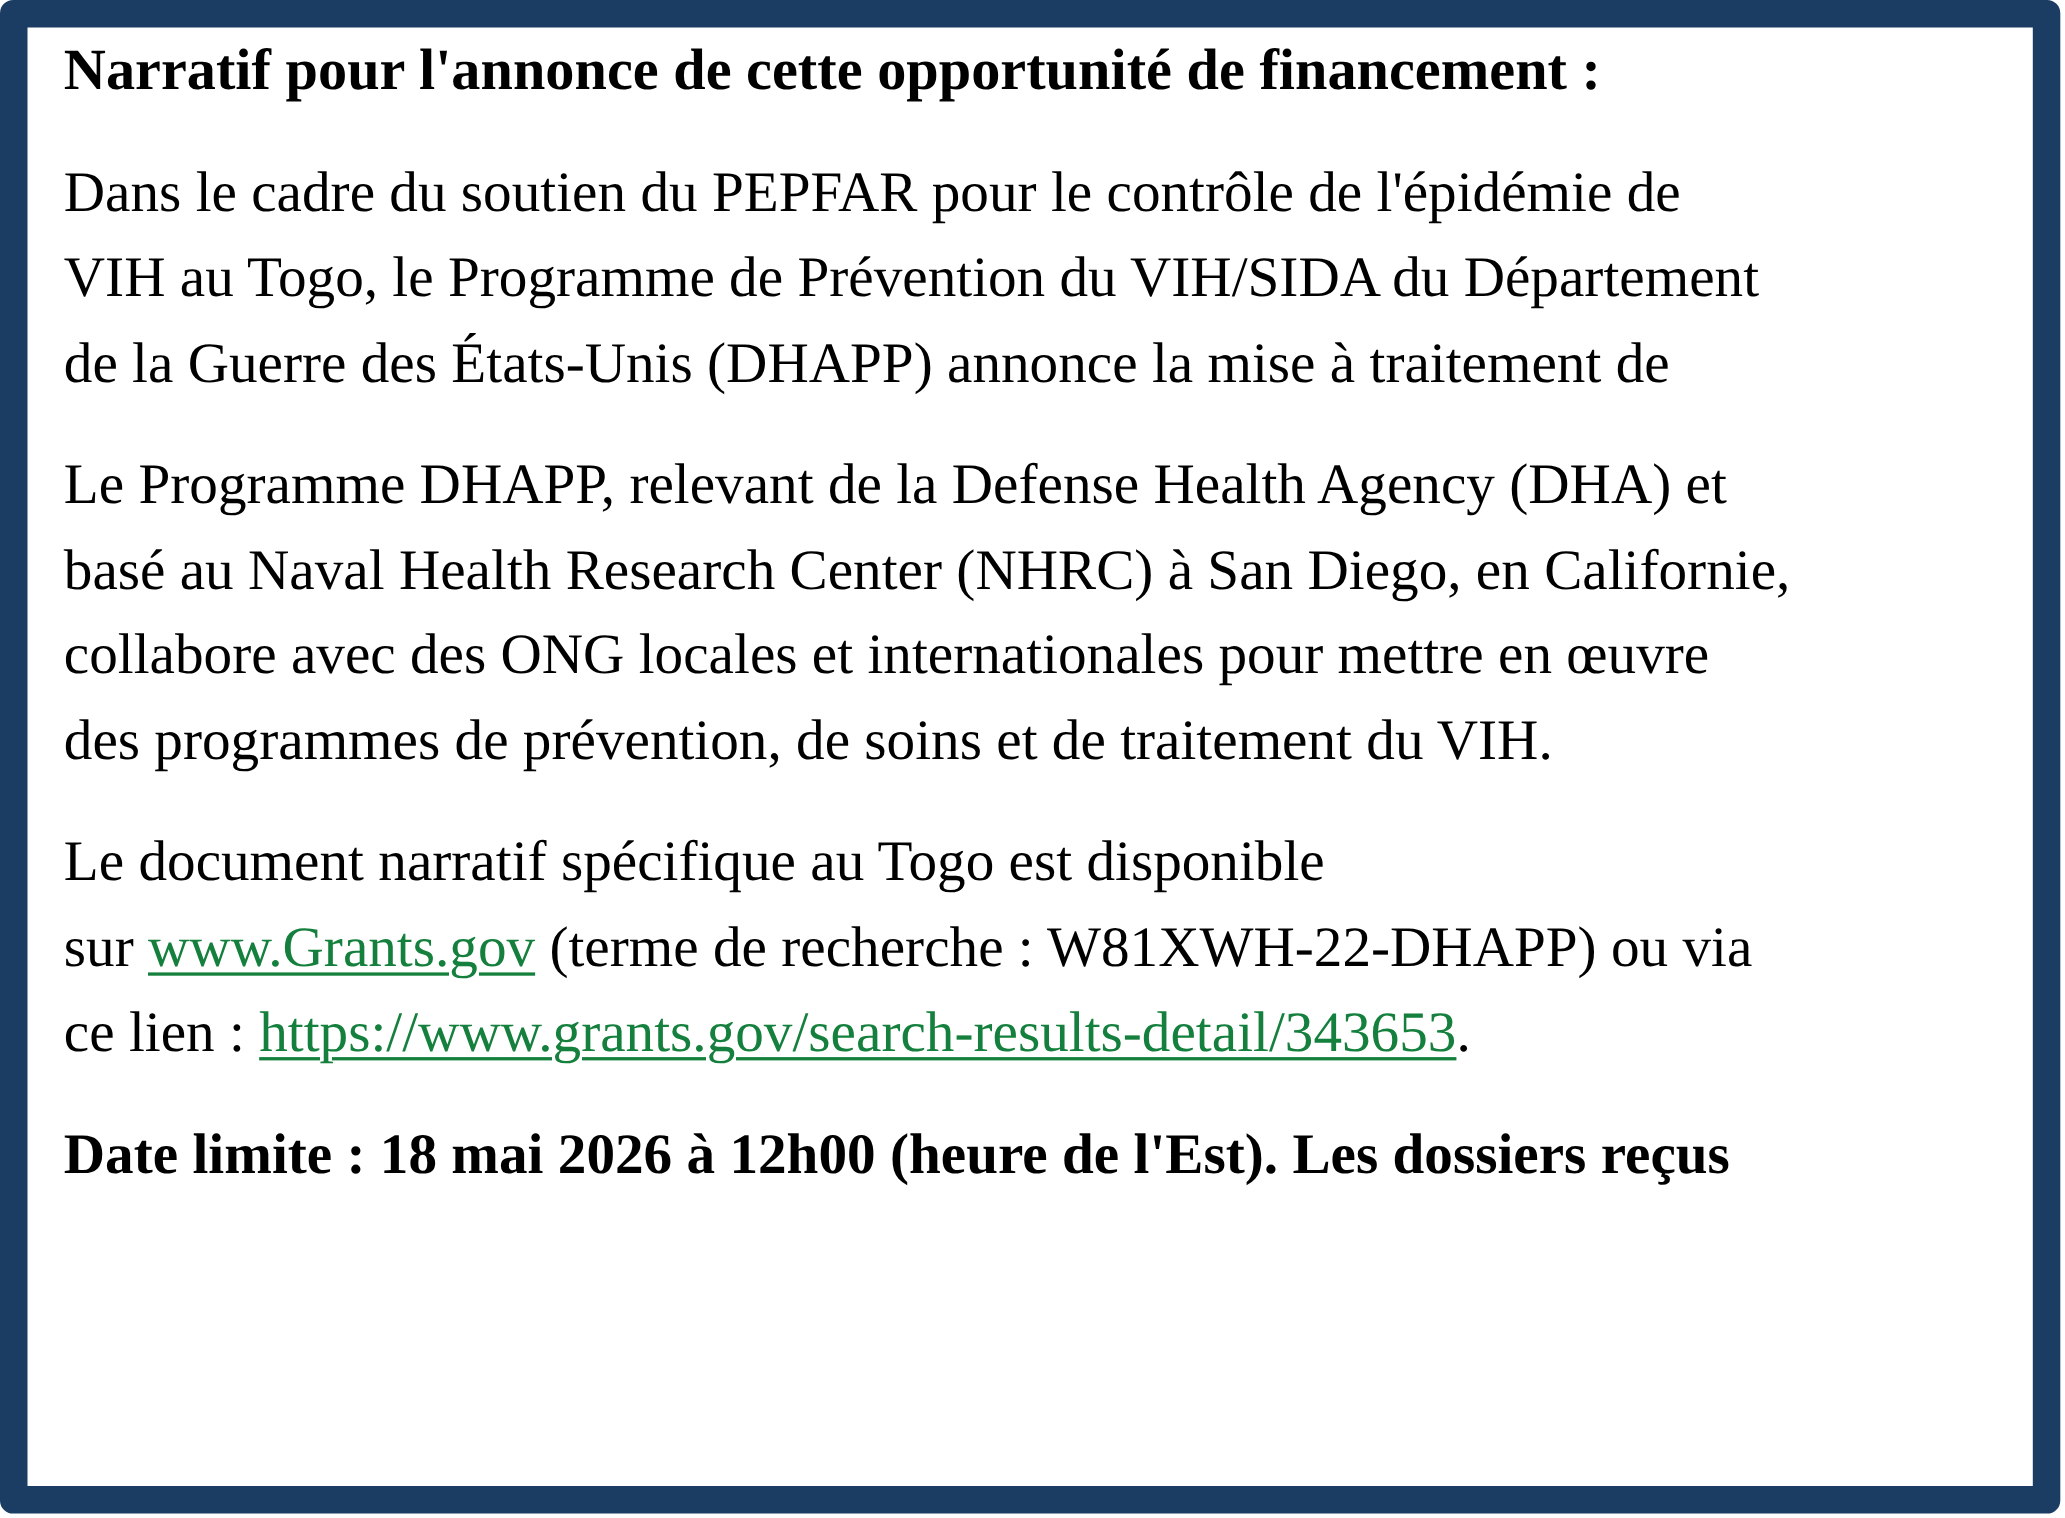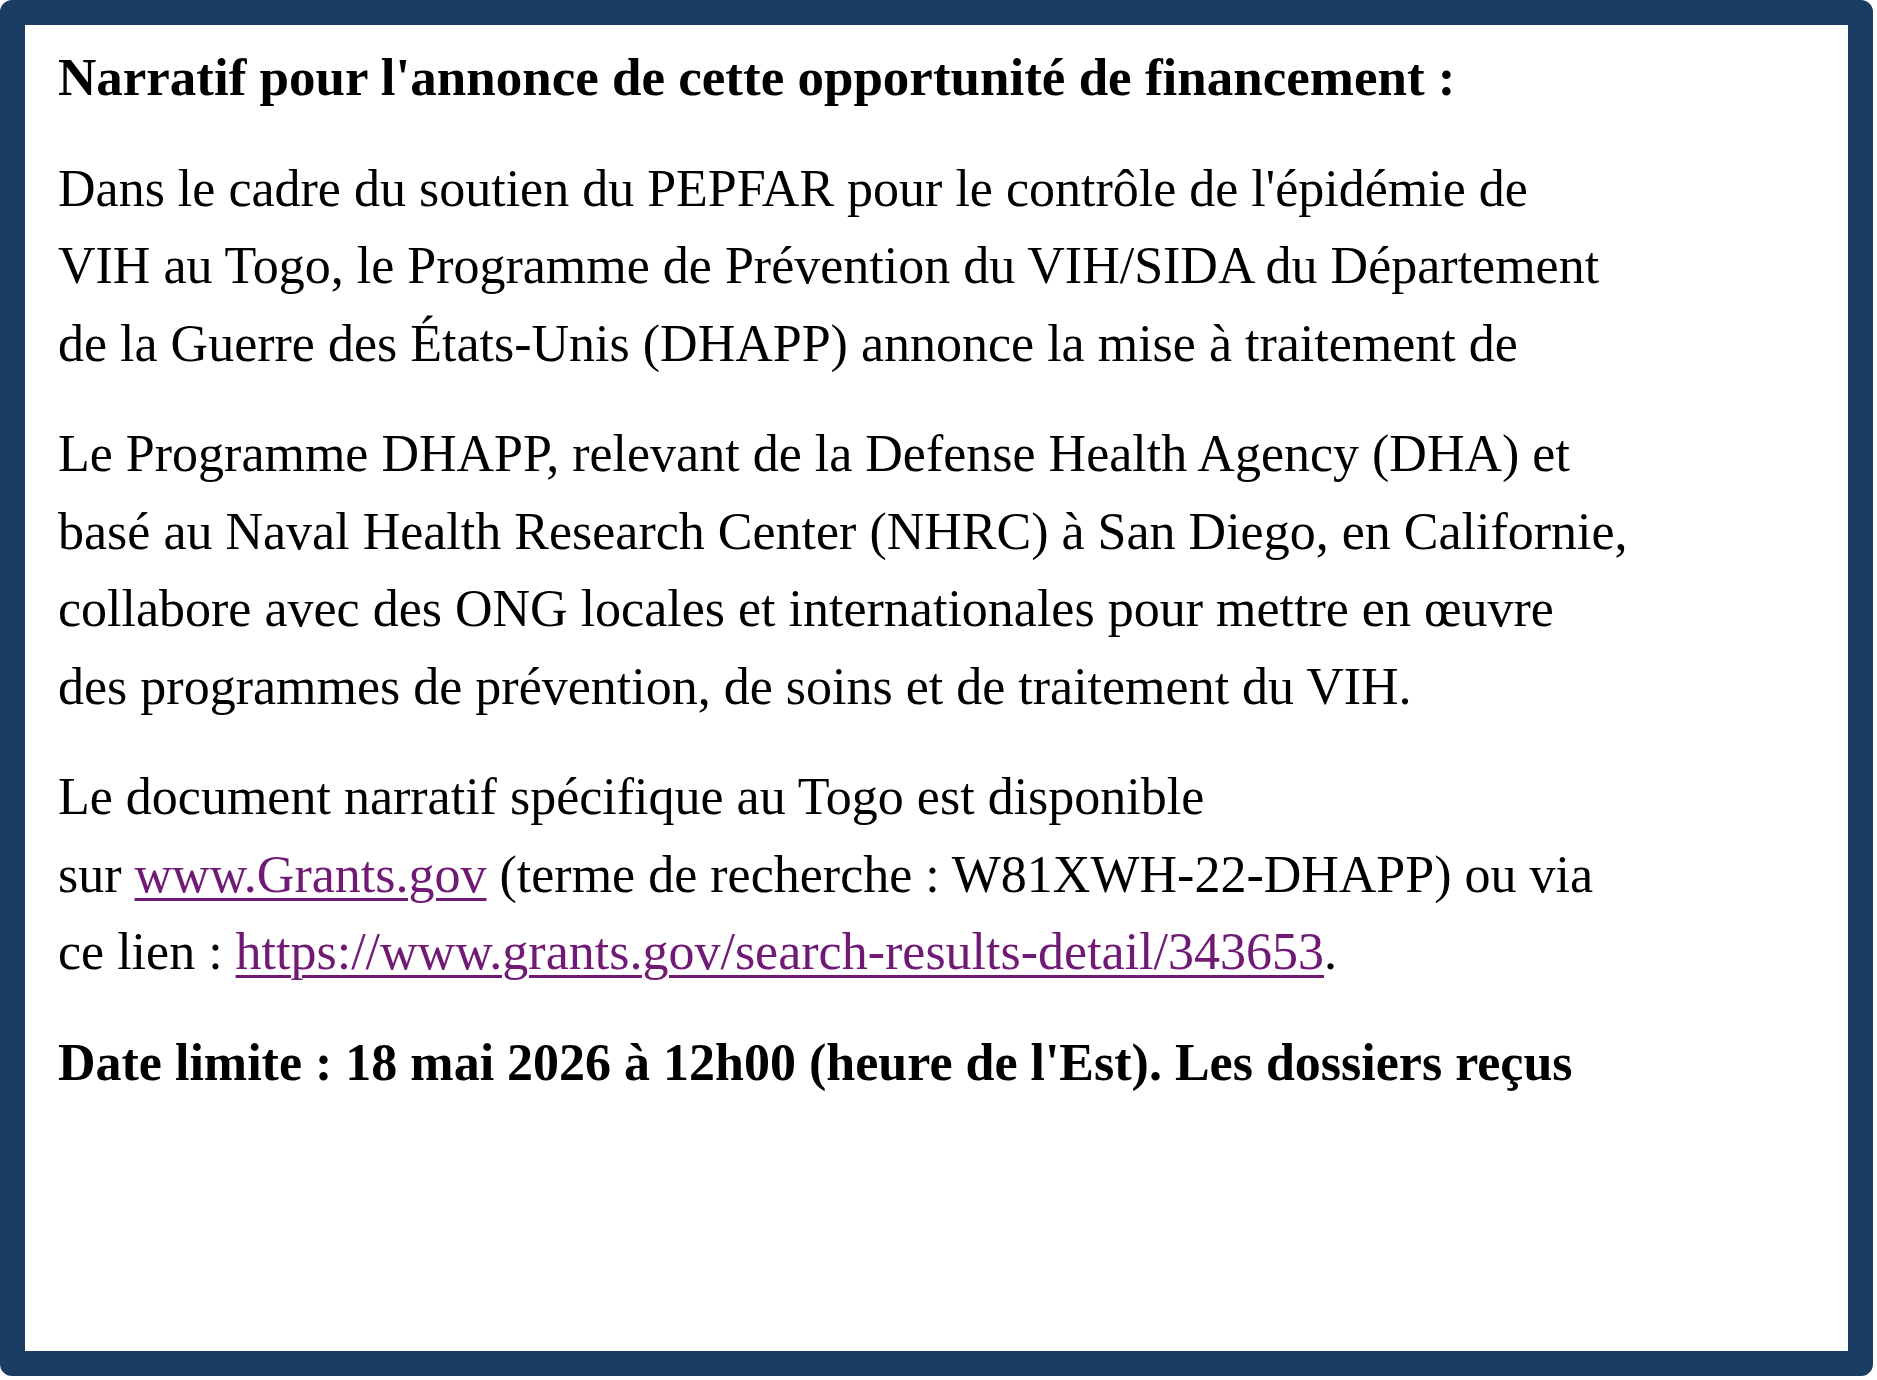--- a/index.html
+++ b/index.html
@@ -20,21 +20,21 @@
       width: 1873px;
       height: 1376px;
       box-sizing: border-box;
       border: 25px solid #1b3d63;
       border-radius: 12px;
       background: #ffffff;
     }
     .content {
       position: absolute;
       left: 33px;
-      top: 14px;
+      top: 1px;
       right: 10px;
       font-family: "Liberation Serif", serif;
       font-size: 52px;
       line-height: 77.5px;
       color: #000000;
     }
     .para {
       margin: 0 0 33px 0;
     }
     .line {
@@ -42,21 +42,21 @@
       white-space: nowrap;
     }
     .bold {
       font-weight: bold;
     }
     .title {
       font-weight: bold;
       font-size: 53px;
     }
     a.link {
-      color: #701a75;
+      color: #15803d;
       text-decoration: underline;
       text-decoration-thickness: 3px;
       text-underline-offset: 6px;
     }
   </style>
 </head>
 <body>
 
 <div class="frame">
   <div class="content">

